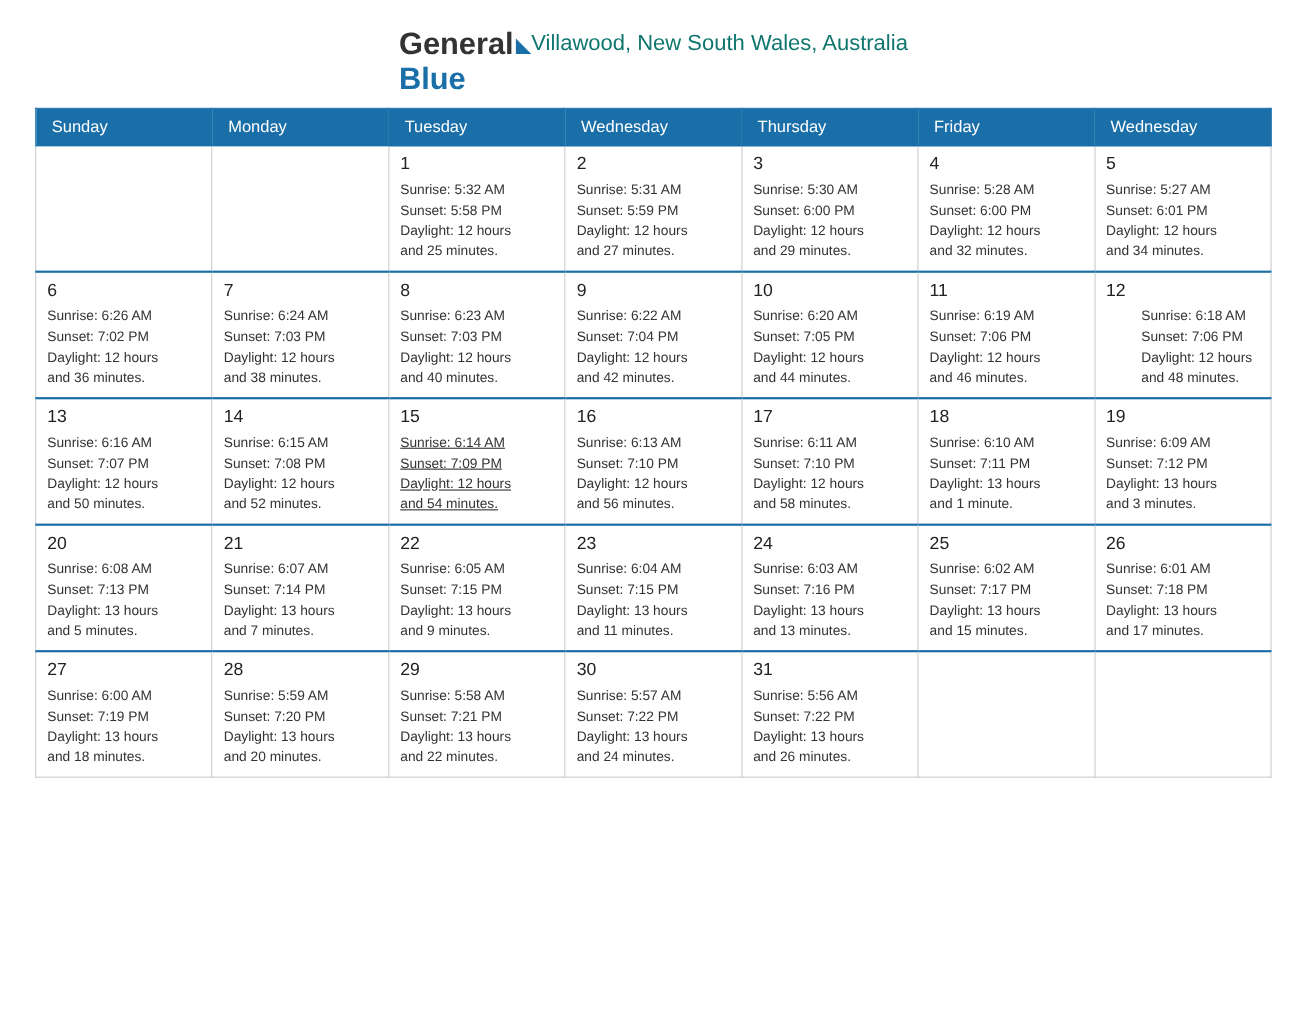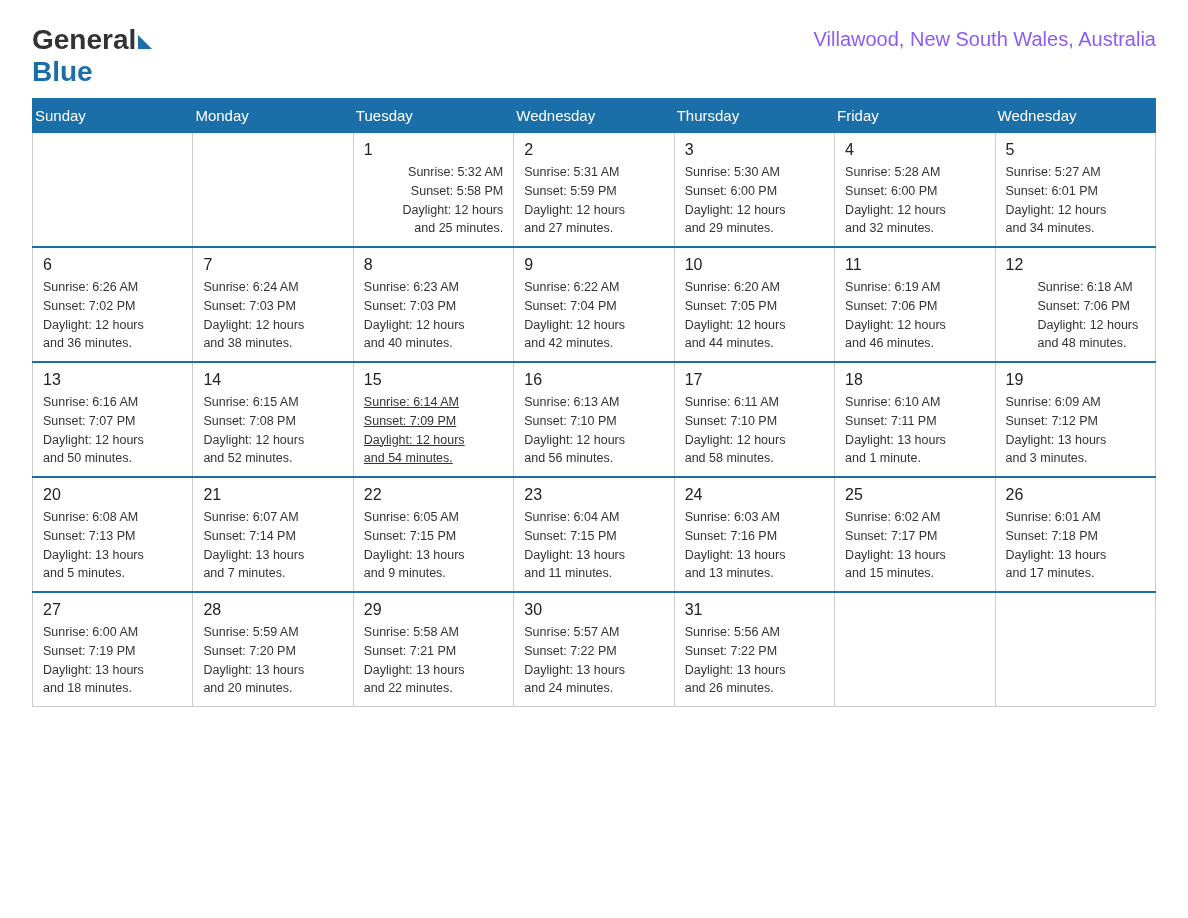--- a/index.html
+++ b/index.html
@@ -5,21 +5,21 @@
     * { box-sizing: border-box; margin: 0; padding: 0; }
     body {
       background: #ffffff;
       font-family: Arial, Helvetica, sans-serif;
       padding: 24px 32px;
       width: 1188px;
       min-height: 918px;
     }
     .header-row {
       display: flex;
-      justify-content: space-between;
+      justify-content: center;
       align-items: flex-start;
       margin-bottom: 8px;
     }
     .logo {
       display: flex;
       align-items: center;
       gap: 0;
     }
     .logo-text-general {
       font-size: 28px;
@@ -52,34 +52,34 @@
       text-align: right;
     }
     .month-title {
       font-size: 52px;
       font-weight: normal;
       color: #222;
       line-height: 1.1;
     }
     .location-subtitle {
       font-size: 20px;
-      color: #8b5cf6;
+      color: #0f766e;
       margin-top: 4px;
     }
     .calendar-table {
       width: 100%;
       border-collapse: collapse;
       margin-top: 10px;
     }
     .calendar-table th {
       background-color: #1a6fa8;
       color: #ffffff;
       font-size: 15px;
       font-weight: normal;
-      padding: 8px 2px;
+      padding: 8px 14px;
       text-align: left;
       border: 1px solid #1a6fa8;
     }
     .calendar-table td {
       vertical-align: top;
       padding: 8px 10px;
       border: 1px solid #cccccc;
       width: 14.28%;
       font-size: 12.5px;
       color: #333;
@@ -135,21 +135,21 @@
         <th>Friday</th>
         <th>Wednesday</th>
       </tr>
   </thead>
   <tbody id="calendar-body">
   <tr>
         <td class="empty-cell"></td>
         <td class="empty-cell"></td>
         <td>
           <div class="day-number">1</div>
-          <div class="day-info" style="white-space: pre-line; text-align: right;">Sunrise: 5:32 AM
+          <div class="day-info" style="white-space: pre-line;">Sunrise: 5:32 AM
 Sunset: 5:58 PM
 Daylight: 12 hours
 and 25 minutes.</div>
         </td>
         <td>
           <div class="day-number">2</div>
           <div class="day-info" style="white-space: pre-line;">Sunrise: 5:31 AM
 Sunset: 5:59 PM
 Daylight: 12 hours
 and 27 minutes.</div>

